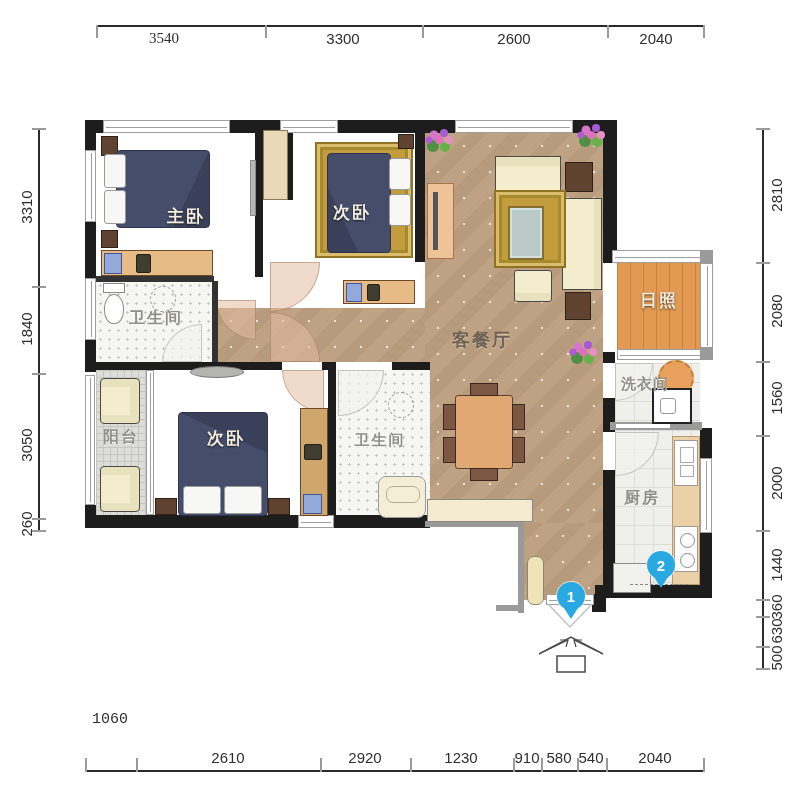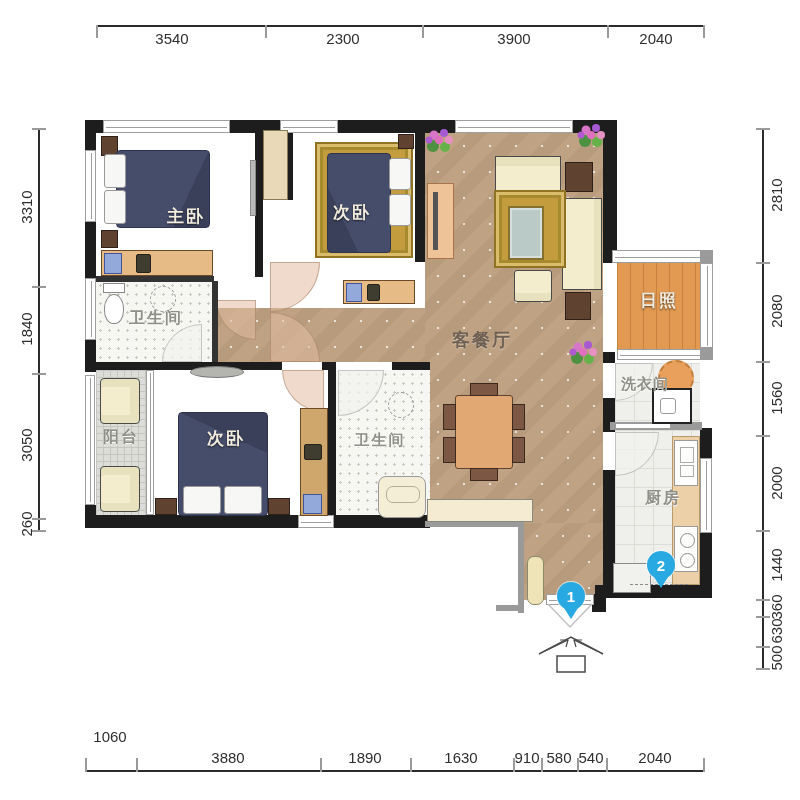--- a/index.html
+++ b/index.html
@@ -53,39 +53,39 @@
 <body>
 
 <div id="stage">
 
   <div class="dline" style="left:96px;top:25px;width:609px;height:2px;"></div>
   <div class="tick" style="left:96px;top:25px;width:2px;height:13px;"></div>
   <div class="tick" style="left:265px;top:25px;width:2px;height:13px;"></div>
   <div class="tick" style="left:422px;top:25px;width:2px;height:13px;"></div>
   <div class="tick" style="left:607px;top:25px;width:2px;height:13px;"></div>
   <div class="tick" style="left:703px;top:25px;width:2px;height:13px;"></div>
-  <span class="dim" style="left:172px;top:30px;">3540</span>
-  <span class="dim" style="left:343px;top:30px;">2300</span>
-  <span class="dim" style="left:514px;top:30px;">3900</span>
+  <span class="dim" style="left:164px;top:30px;font-family:Liberation Serif, serif;">3540</span>
+  <span class="dim" style="left:343px;top:30px;">3300</span>
+  <span class="dim" style="left:514px;top:30px;">2600</span>
   <span class="dim" style="left:656px;top:30px;">2040</span>
 
   <div class="dline" style="left:85px;top:770px;width:620px;height:2px;"></div>
   <div class="tick" style="left:85px;top:758px;width:2px;height:14px;"></div>
   <div class="tick" style="left:136px;top:758px;width:2px;height:14px;"></div>
   <div class="tick" style="left:320px;top:758px;width:2px;height:14px;"></div>
   <div class="tick" style="left:410px;top:758px;width:2px;height:14px;"></div>
   <div class="tick" style="left:513px;top:758px;width:2px;height:14px;"></div>
   <div class="tick" style="left:541px;top:758px;width:2px;height:14px;"></div>
   <div class="tick" style="left:577px;top:758px;width:2px;height:14px;"></div>
   <div class="tick" style="left:606px;top:758px;width:2px;height:14px;"></div>
   <div class="tick" style="left:703px;top:758px;width:2px;height:14px;"></div>
-  <span class="dim" style="left:110px;top:728px;">1060</span>
-  <span class="dim" style="left:228px;top:749px;">3880</span>
-  <span class="dim" style="left:365px;top:749px;">1890</span>
-  <span class="dim" style="left:461px;top:749px;">1630</span>
+  <span class="dim" style="left:110px;top:711px;font-family:Liberation Mono, monospace;">1060</span>
+  <span class="dim" style="left:228px;top:749px;">2610</span>
+  <span class="dim" style="left:365px;top:749px;">2920</span>
+  <span class="dim" style="left:461px;top:749px;">1230</span>
   <span class="dim" style="left:527px;top:749px;">910</span>
   <span class="dim" style="left:559px;top:749px;">580</span>
   <span class="dim" style="left:591px;top:749px;">540</span>
   <span class="dim" style="left:655px;top:749px;">2040</span>
 
   <div class="dline" style="left:38px;top:128px;width:2px;height:403px;"></div>
   <div class="tick" style="left:32px;top:128px;width:14px;height:2px;"></div>
   <div class="tick" style="left:32px;top:286px;width:14px;height:2px;"></div>
   <div class="tick" style="left:32px;top:373px;width:14px;height:2px;"></div>
   <div class="tick" style="left:32px;top:518px;width:14px;height:2px;"></div>
@@ -301,21 +301,21 @@
     <path d="M64,21 L41,10" fill="none" stroke="#4a4a4a" stroke-width="1.2"></path>
     <path d="M49,10 L41,10 L43,17" fill="none" stroke="#4a4a4a" stroke-width="1.2"></path>
   </svg>
 
   <span class="lbl lbl-dark" style="left:186px;top:216px;">主卧</span>
   <span class="lbl lbl-dark" style="left:352px;top:212px;">次卧</span>
   <span class="lbl lbl-light" style="left:156px;top:318px;">卫生间</span>
   <span class="lbl lbl-living" style="left:482px;top:340px;">客餐厅</span>
   <span class="lbl lbl-dark" style="left:659px;top:300px;">日照</span>
   <span class="lbl lbl-light" style="left:645px;top:384px;font-size:15px;letter-spacing:1px;">洗衣间</span>
-  <span class="lbl lbl-light" style="left:663px;top:498px;">厨房</span>
+  <span class="lbl lbl-light" style="left:642px;top:498px;">厨房</span>
   <span class="lbl lbl-light" style="left:121px;top:437px;">阳台</span>
   <span class="lbl lbl-dark" style="left:226px;top:438px;">次卧</span>
   <span class="lbl lbl-light" style="left:380px;top:440px;font-size:15px;">卫生间</span>
 
   <div class="pin" style="left:557px;top:582px;">
     <div class="c">1</div>
   </div>
   <div class="pin" style="left:647px;top:551px;">
     <div class="c">2</div>
   </div>

